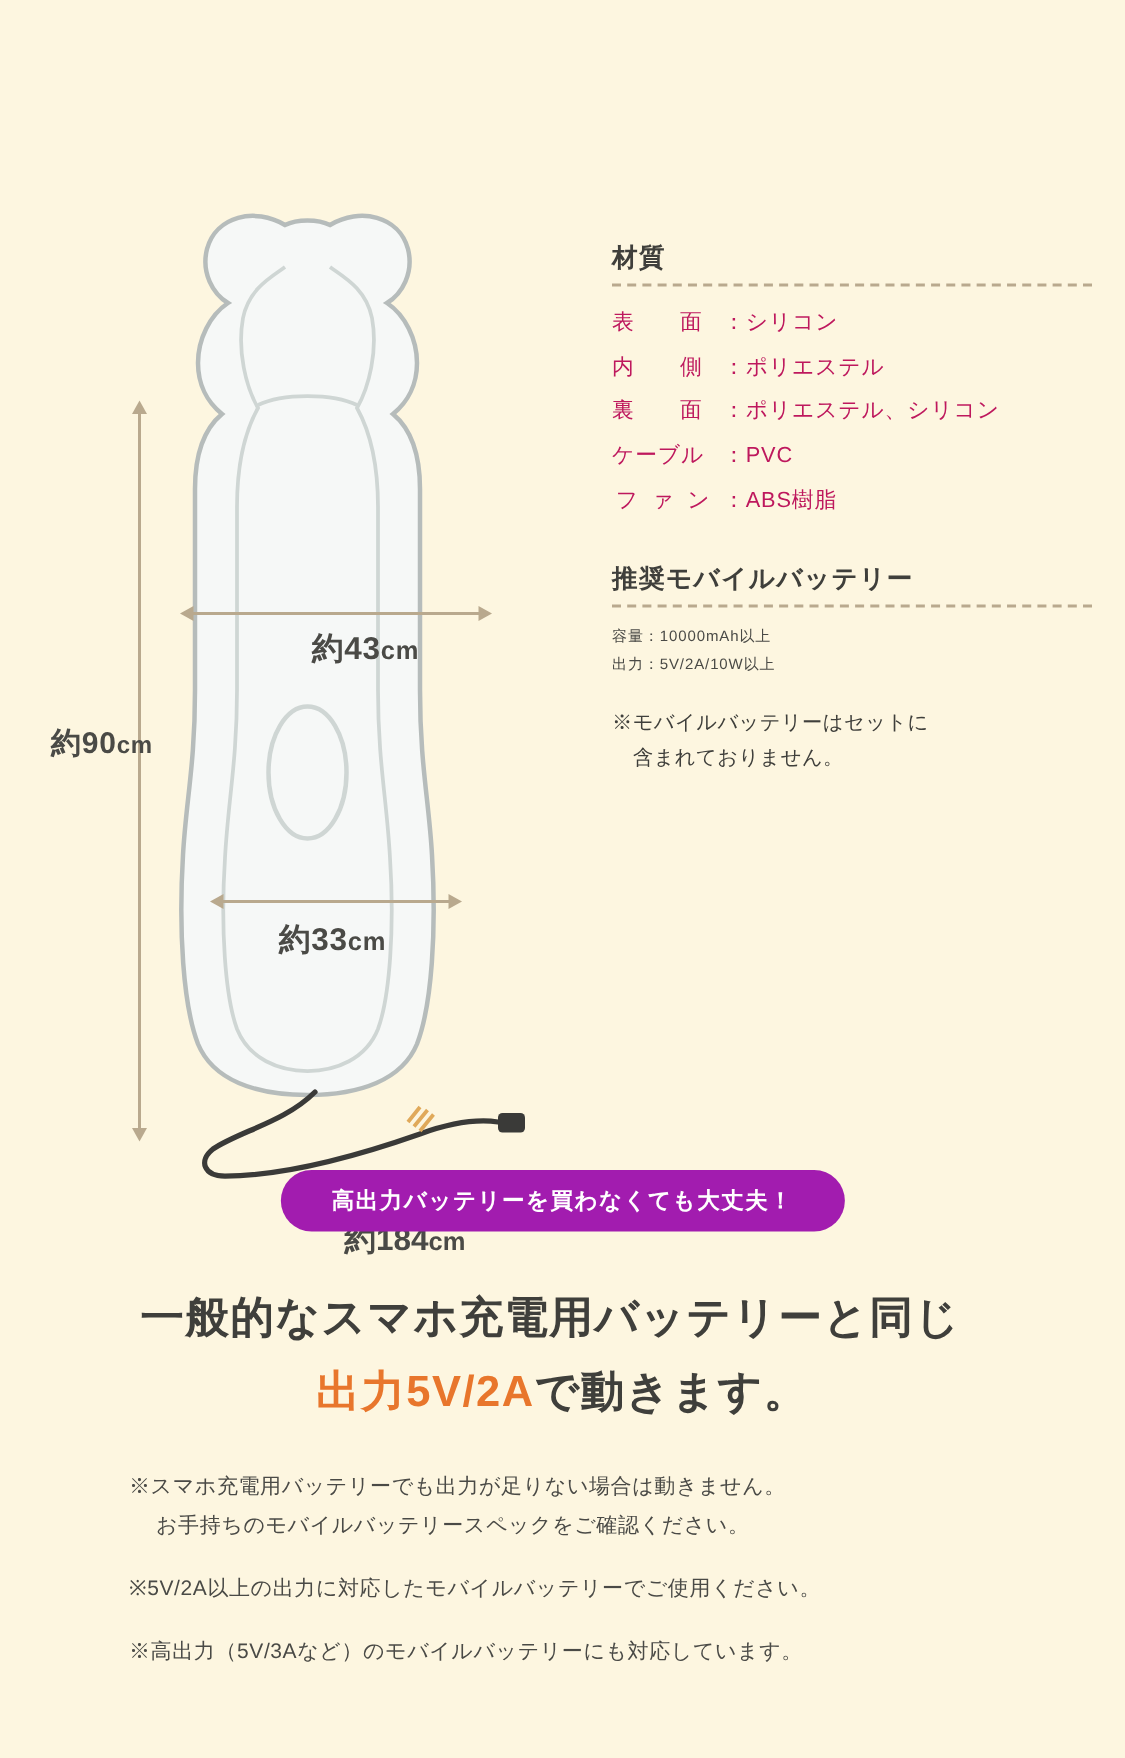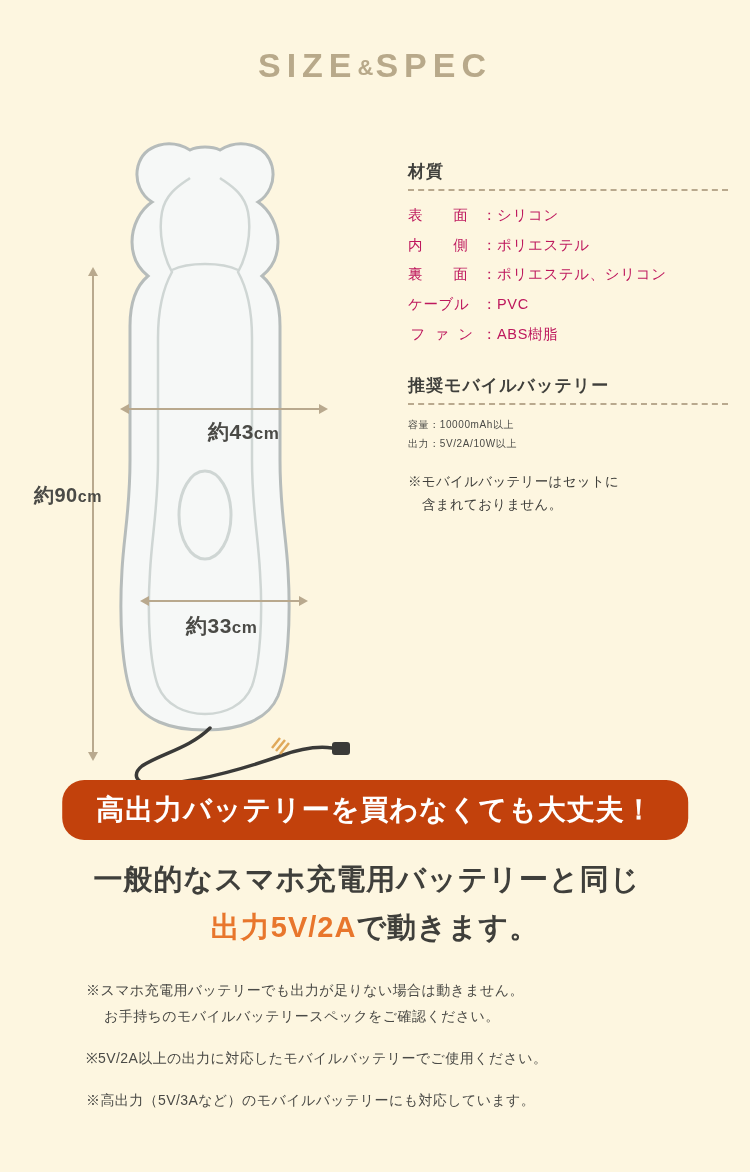--- a/index.html
+++ b/index.html
@@ -139,23 +139,23 @@
     letter-spacing: 0.3px;
     color: #3f3f3b;
   }
   .note .indent { display: block; padding-left: 14px; }
 
   
   .ribbon {
     position: absolute;
     top: 780px; left: 50%;
     transform: translateX(-50%);
-    background: #c2410c;
+    background: #a21caf;
     color: #ffffff;
-    font-size: 28px;
+    font-size: 15px;
     font-weight: bold;
     letter-spacing: 1px;
     padding: 11px 34px;
     border-radius: 22px;
     white-space: nowrap;
   }
   .headline {
     position: absolute;
     top: 858px; left: 0; width: 734px;
     text-align: center;
@@ -185,23 +185,20 @@
     color: #4a4a46;
   }
   .footnotes p { margin-bottom: 16px; }
   .footnotes .sub { display: block; padding-left: 18px; }
 </style>
 </head>
 <body>
 
 <div class="page">
 
-  <div class="title">
-    <span>SIZE</span><span class="amp">&amp;</span><span>SPEC</span>
-  </div>
 
   <div class="diagram">
 
     <svg class="cushion-svg" width="340" height="660" viewBox="0 0 340 660">
 
       <path d="M150 20
                C130 8, 104 14, 98 36
                C94 52, 102 66, 112 72
                C100 80, 92 96, 92 112
                C92 126, 98 138, 108 146

